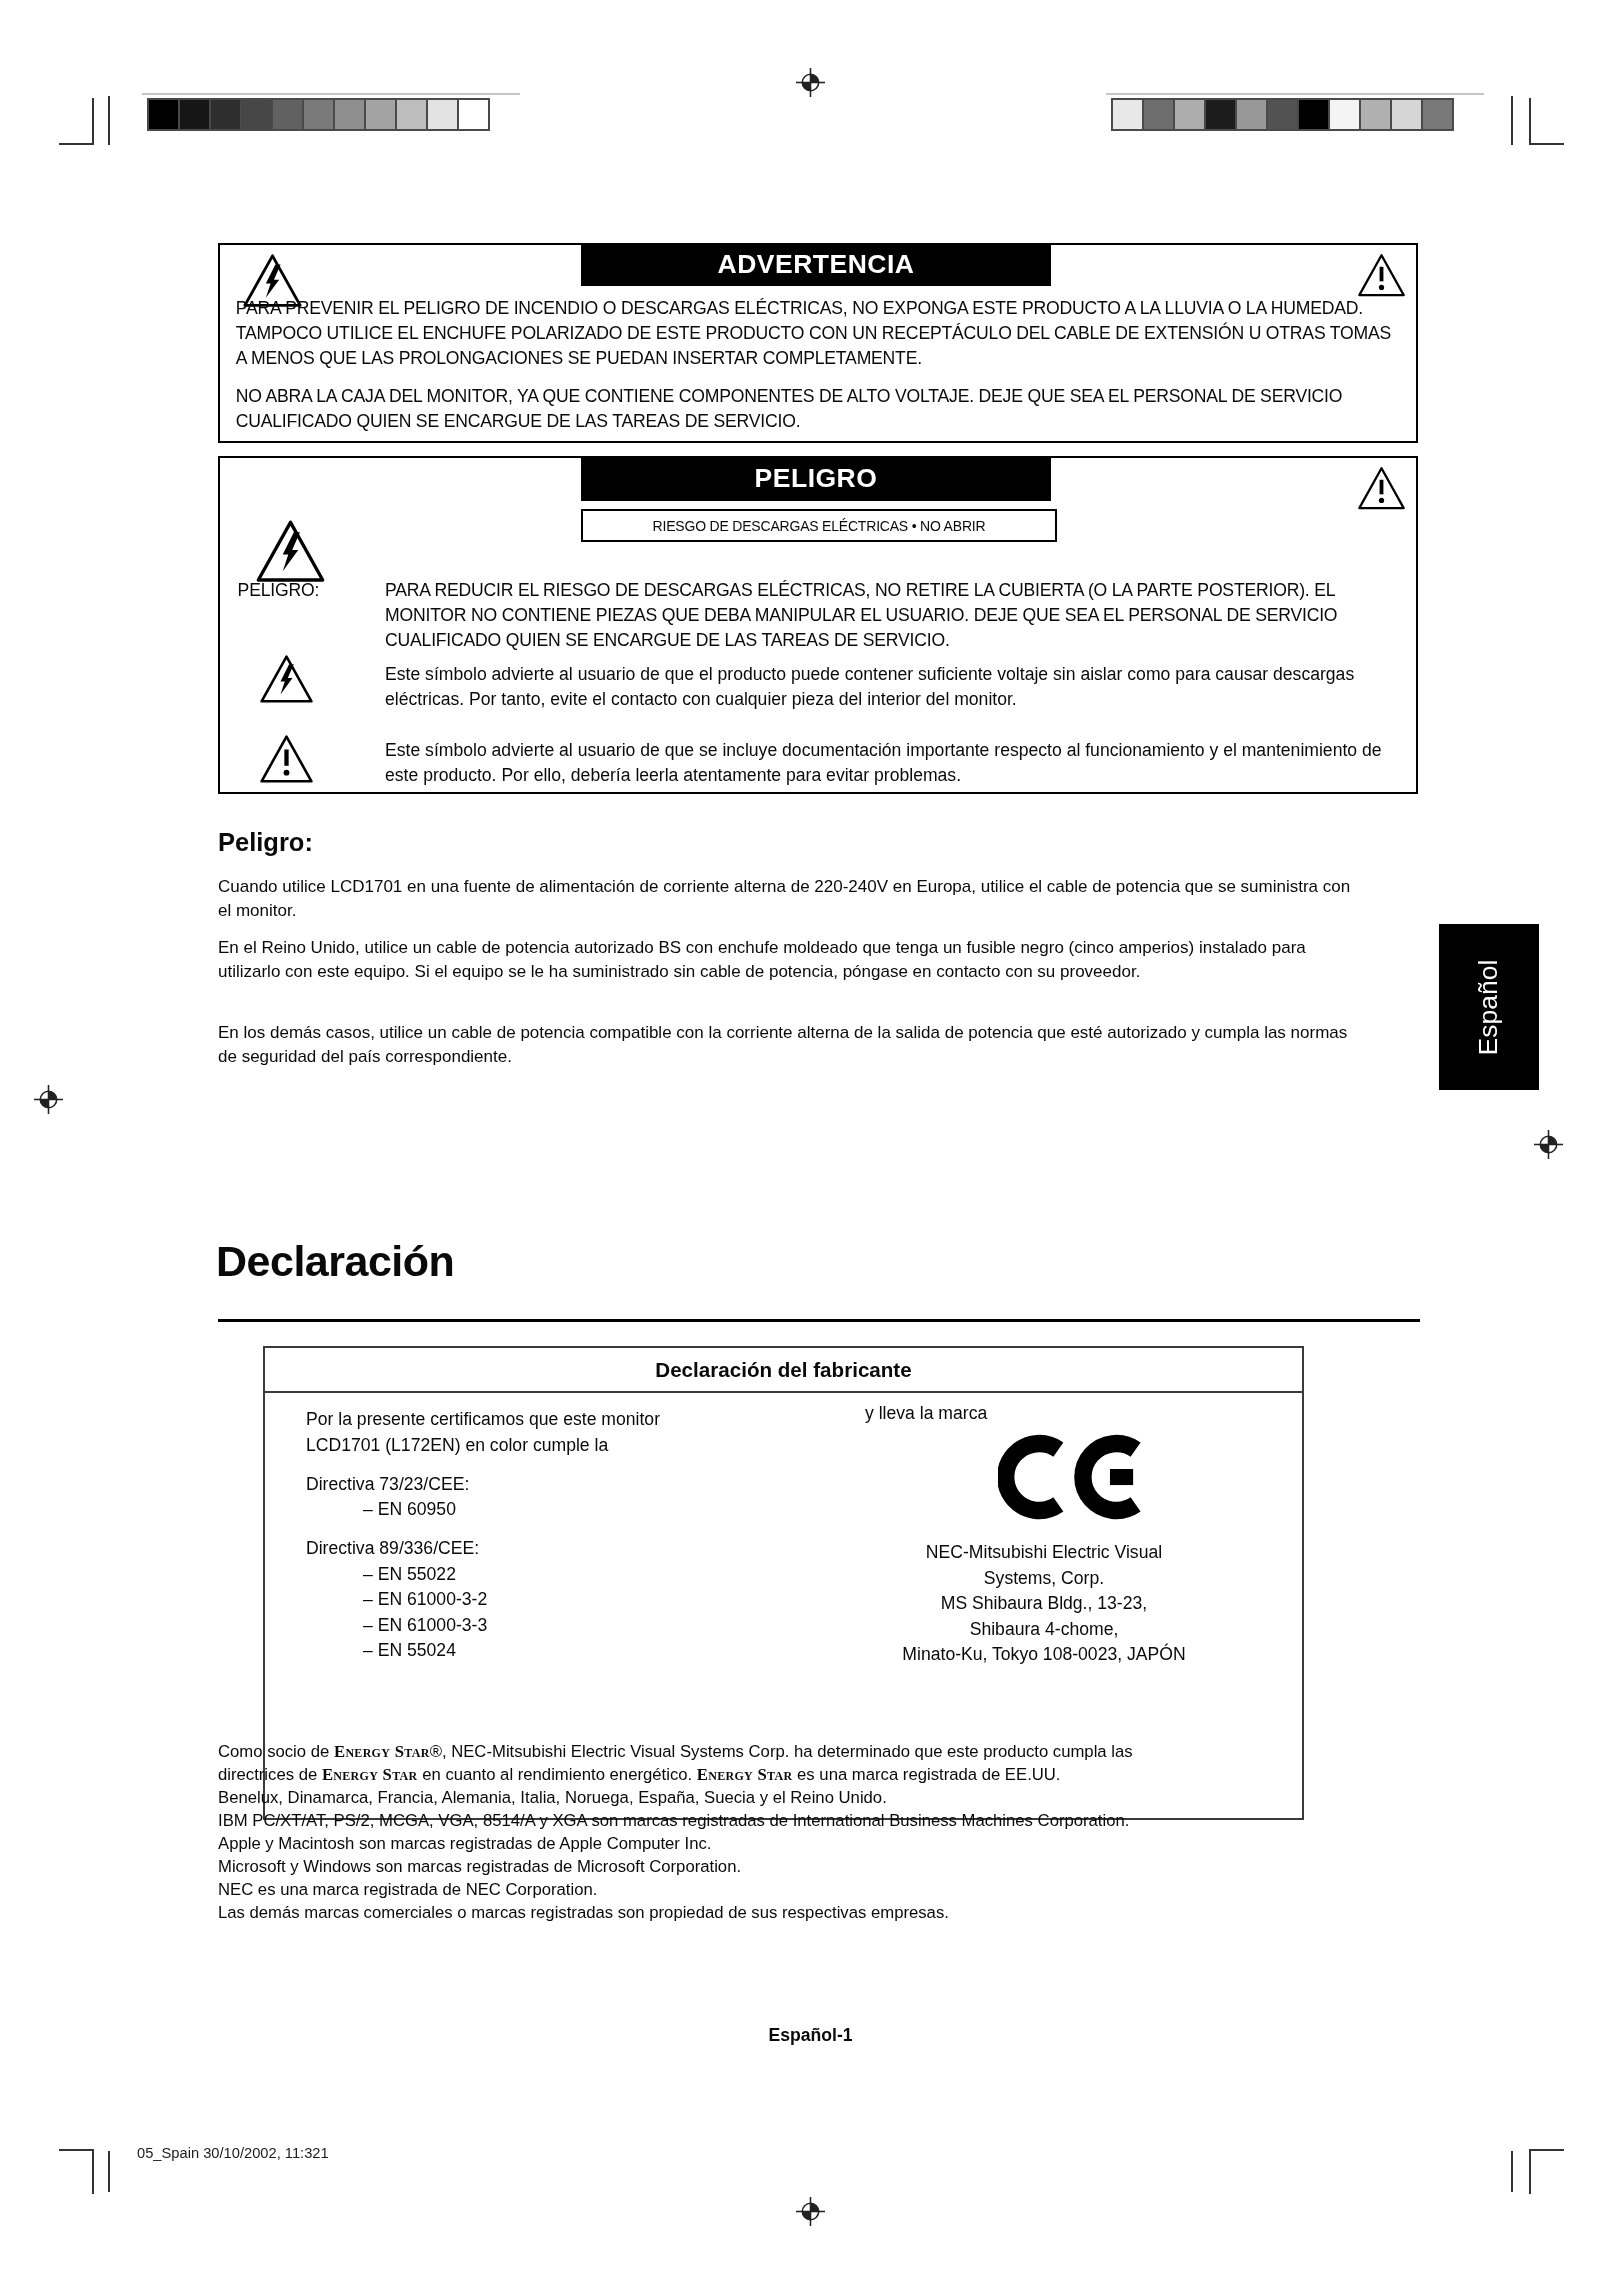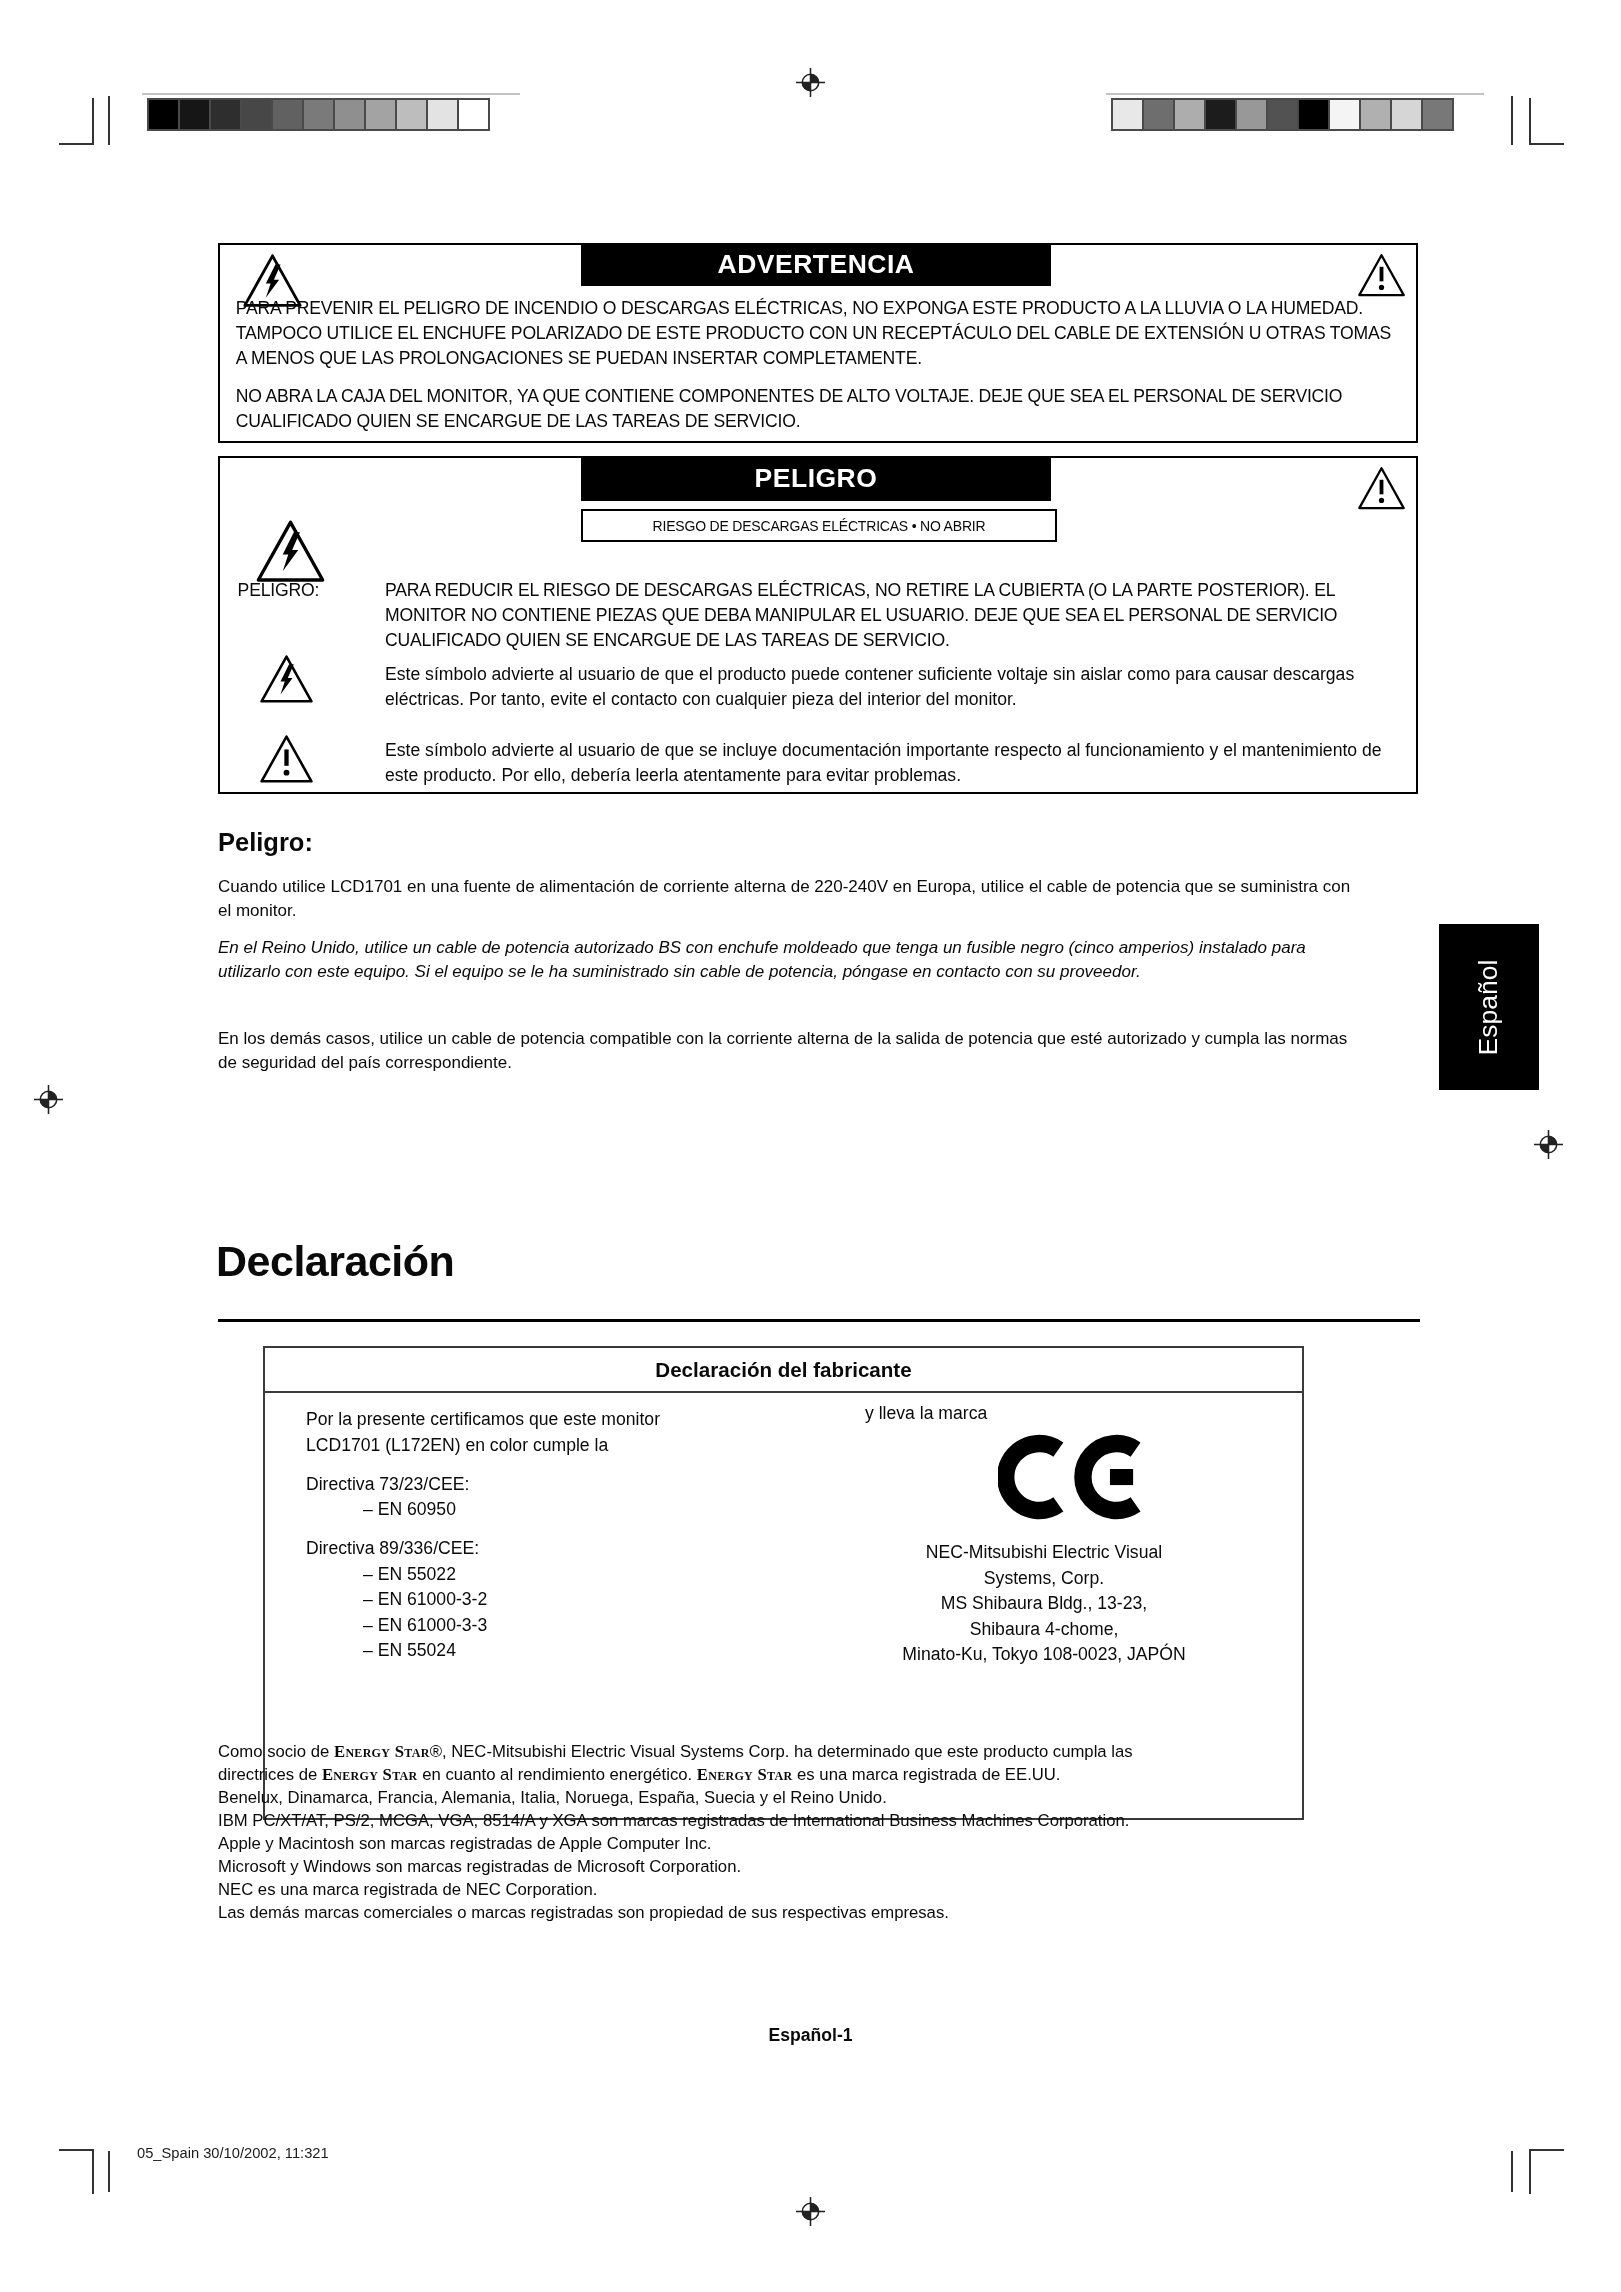--- a/index.html
+++ b/index.html
@@ -59,22 +59,22 @@
   .adv-p2{position:absolute;left:15.7px;top:139px;width:1166px;}
   .pel-label{position:absolute;left:17.6px;top:120px;}
   .pel-body{position:absolute;left:165px;top:120px;width:1019px;}
   .sym{position:absolute;left:165px;width:1024px;font-size:17.6px;line-height:24.5px;margin:0;}
   .sym1{top:204px;}
   .sym2{top:280px;}
   
   .pel-heading{position:absolute;left:218px;top:828px;margin:0;font-size:25.5px;font-weight:bold;}
   .body-p{position:absolute;left:218px;width:1142px;margin:0;font-size:17px;line-height:23.5px;}
   .body-p1{top:875px;}
-  .body-p2{top:936px;font-style:italic;}
-  .body-p3{top:1021px;margin-top:6px;}
+  .body-p2{top:936px;}
+  .body-p3{top:1021px;}
   
   .side-tab{position:absolute;left:1439px;top:924px;width:100px;height:166px;background:#000;
             display:flex;align-items:center;justify-content:center;}
   .side-tab span{transform:rotate(-90deg);color:#fff;font-size:26.5px;white-space:nowrap;}
   
   .dec-heading{position:absolute;left:216px;top:1237px;margin:0;font-size:43px;font-weight:bold;letter-spacing:-0.5px;}
   .dec-rule{position:absolute;left:218px;top:1319px;width:1202px;height:2.9px;background:#000;}
   .fab-box{position:absolute;left:263px;top:1346px;width:1041px;height:474px;border:2px solid #3a3a3a;box-sizing:border-box;}
   .fab-box header{display:block;height:43px;border-bottom:2px solid #3a3a3a;
             display:flex;align-items:center;justify-content:center;font-size:20.6px;font-weight:bold;}

